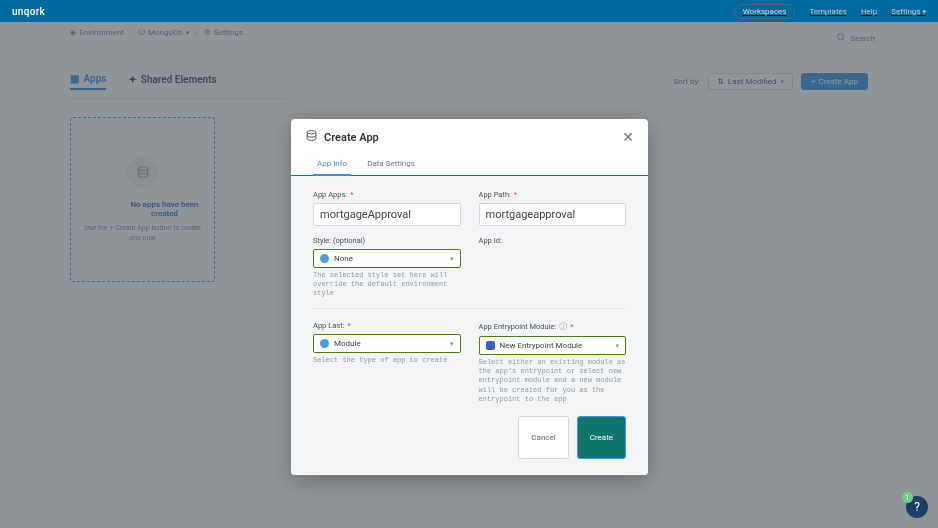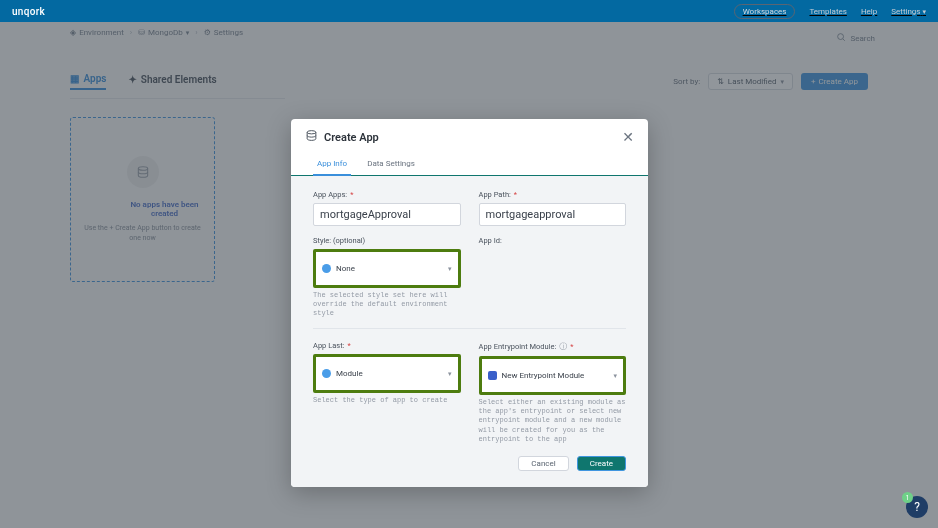--- a/index.html
+++ b/index.html
@@ -47,28 +47,28 @@
 .modal-tabs { display: flex; gap: 12px; padding: 0 22px; border-bottom: 1px solid #0f766e; }
 .modal-tab { font-size: 8px; padding: 6px 4px; color: #6b7480; }
 .modal-tab.active { color: #3a8fdb; border-bottom: 2px solid #3a8fdb; margin-bottom: -1px; }
 
 .modal-body { background: #f2f4f6; padding: 14px 22px 16px; border-radius: 0 0 4px 4px; }
 .form-row { display: flex; gap: 18px; margin-bottom: 10px; }
 .form-col { flex: 1; }
 .form-label { font-size: 7.5px; color: #4a525d; margin-bottom: 4px; display: flex; align-items: center; gap: 3px; }
 .req { color: #d64545; }
 .form-input { width: 100%; border: 1px solid #d2d6dd; background: #fff; border-radius: 2px; padding: 4px 6px; font-size: 11px; color: #3a414b; }
-.form-select { width: 100%; border: 3px solid #4d7c0f; background: #fff; border-radius: 2px; padding: 12px 6px; font-size: 8px; color: #3a414b; display: flex; align-items: center; justify-content: space-between; }
+.form-select { width: 100%; border: 1px solid #4d7c0f; background: #fff; border-radius: 2px; padding: 4px 6px; font-size: 8px; color: #3a414b; display: flex; align-items: center; justify-content: space-between; }
 .select-left { display: flex; align-items: center; gap: 5px; }
 .select-icon { width: 9px; height: 9px; border-radius: 50%; display: inline-block; }
 .helper { font-size: 7px; color: #939aa5; line-height: 1.3; margin-top: 3px; font-family: Liberation Mono, monospace; }
 .hr { height: 1px; background: #e1e5ea; margin: 8px 0 12px; }
 
 .modal-footer { display: flex; justify-content: flex-end; gap: 8px; margin-top: 12px; }
-.btn { border-radius: 3px; padding: 2px 12px; font-size: 8px; cursor: pointer; }
+.btn { border-radius: 3px; padding: 16px 12px; font-size: 8px; cursor: pointer; }
 .btn-secondary { background: #fff; border: 1px solid #d2d6dd; color: #5a6470; }
 .btn-primary { background: #0f766e; border: 1px solid #4096e0; color: #fff; }
 
 .caret { font-size: 7px; color: #8c939e; }
 
 
 .help-badge { position: absolute; right: 10px; bottom: 10px; width: 22px; height: 22px; border-radius: 50%; background: #1f3d66; color: #fff; display: flex; align-items: center; justify-content: center; font-size: 12px; z-index: 20; }
 .help-count { position: absolute; top: -4px; left: -4px; width: 11px; height: 11px; border-radius: 50%; background: #6fd088; color: #fff; font-size: 7px; display: flex; align-items: center; justify-content: center; }
 
 .icon-svg { width: 10px; height: 10px; }

